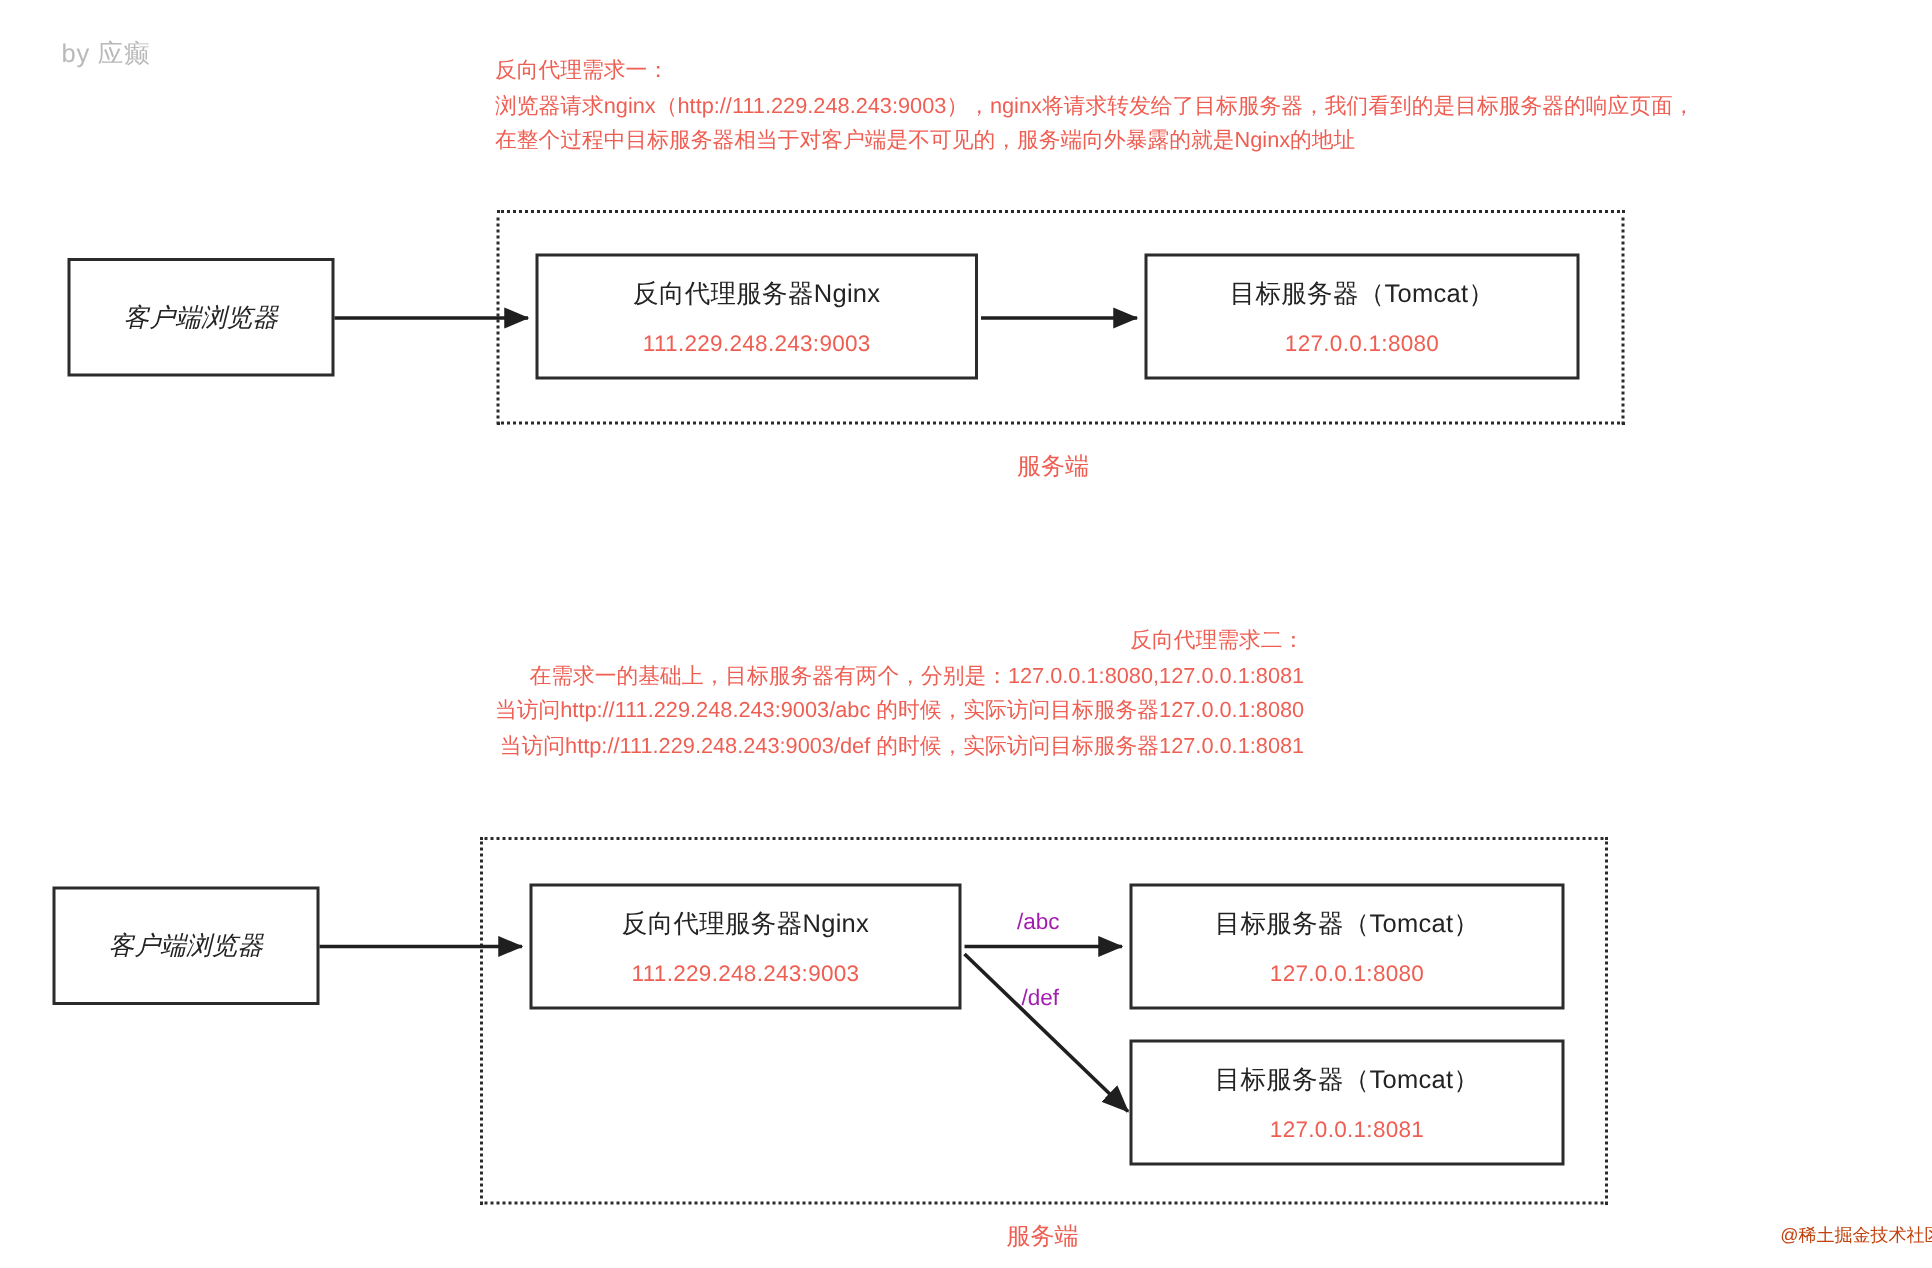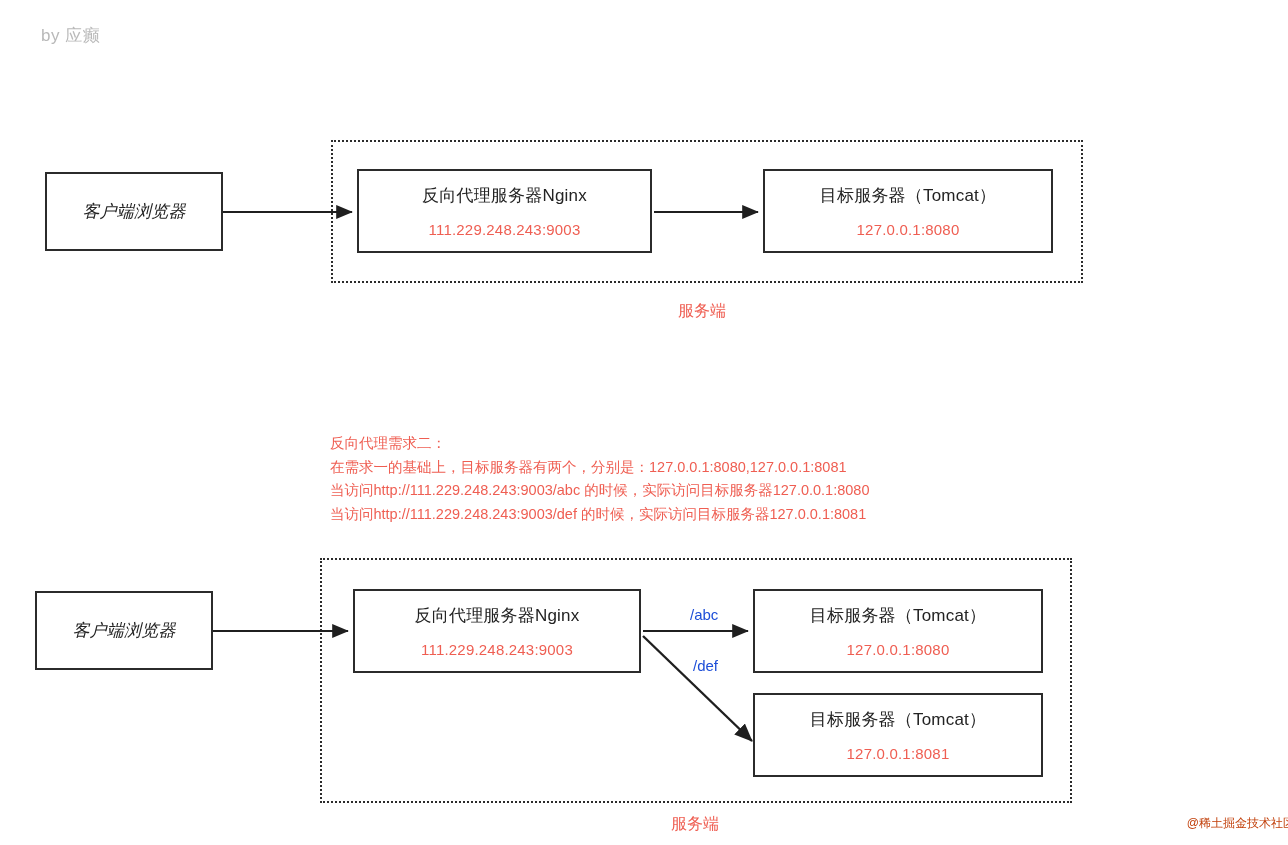--- a/index.html
+++ b/index.html
@@ -84,64 +84,66 @@
     position: absolute;
     left: 0; top: 0;
     width: 1288px;
     height: 845px;
     pointer-events: none;
   }
 
   
   .path-label {
     position: absolute;
-    color: #1d4ed8;
+    color: #a21caf;
     font-size: 15px;
     white-space: nowrap;
-    margin-left: 12px;
   }
 
   
   .watermark {
     position: absolute;
     right: 6px;
     bottom: 13px;
     font-size: 12px;
     color: #c2410c;
     white-space: nowrap;
   }
 </style>
 </head>
 <body>
 
 <div id="canvas">
 
   <div class="byline">by 应癫</div>
 
   <div class="note" style="left:330px; top:36px;">
+    <span class="ln">反向代理需求一：</span>
+    <span class="ln">浏览器请求nginx（http://111.229.248.243:9003），nginx将请求转发给了目标服务器，我们看到的是目标服务器的响应页面，</span>
+    <span class="ln">在整个过程中目标服务器相当于对客户端是不可见的，服务端向外暴露的就是Nginx的地址</span>
   </div>
 
   <div class="group" style="left:331px; top:140px; width:752px; height:143px;"></div>
   <div class="group-label" style="left:678px; top:301px;">服务端</div>
 
   <div class="node single" style="left:45px; top:172px; width:178px; height:79px;">
     <div class="title">客户端浏览器</div>
   </div>
 
   <div class="node" style="left:357px; top:169px; width:295px; height:84px;">
     <div class="title">反向代理服务器Nginx</div>
     <div class="addr">111.229.248.243:9003</div>
   </div>
 
   <div class="node" style="left:763px; top:169px; width:290px; height:84px;">
     <div class="title">目标服务器（Tomcat）</div>
     <div class="addr">127.0.0.1:8080</div>
   </div>
 
-  <div class="note" style="left:330px; top:432px;">
+  <div class="note" style="left:330px; top:416px;text-align:right;">
     <span class="ln">反向代理需求二：</span>
     <span class="ln">在需求一的基础上，目标服务器有两个，分别是：127.0.0.1:8080,127.0.0.1:8081</span>
     <span class="ln"><span>当访问</span><span class="u">http://111.229.248.243:9003/abc</span><span> 的时候，实际访问目标服务器127.0.0.1:8080</span></span>
     <span class="ln"><span>当访问</span><span>http://111.229.248.243:9003/def</span><span> 的时候，实际访问目标服务器127.0.0.1:8081</span></span>
   </div>
 
   <div class="group" style="left:320px; top:558px; width:752px; height:245px;"></div>
   <div class="group-label" style="left:671px; top:814px;">服务端</div>
 
   <div class="node single" style="left:35px; top:591px; width:178px; height:79px;">

